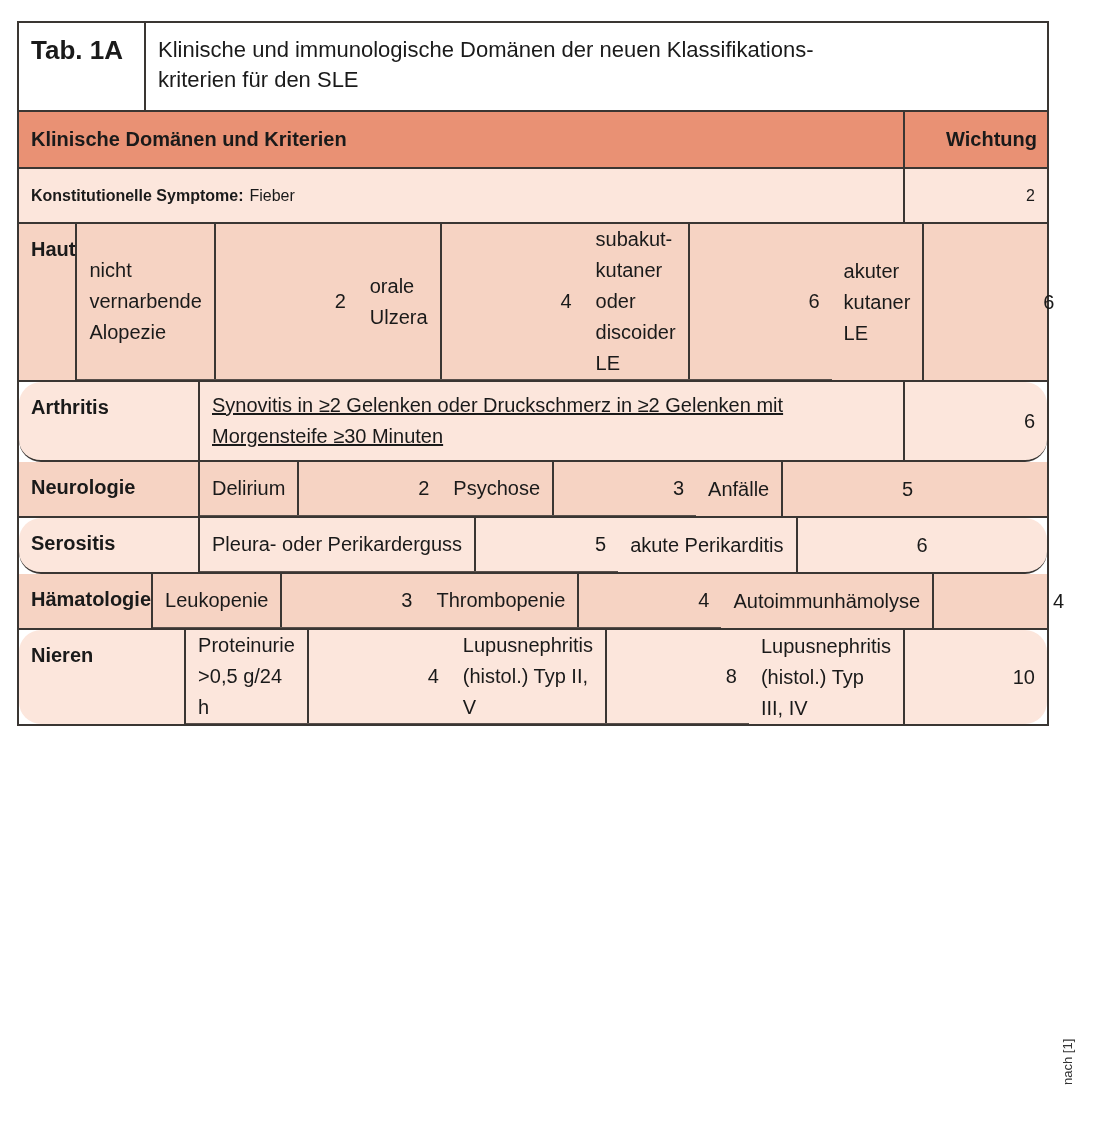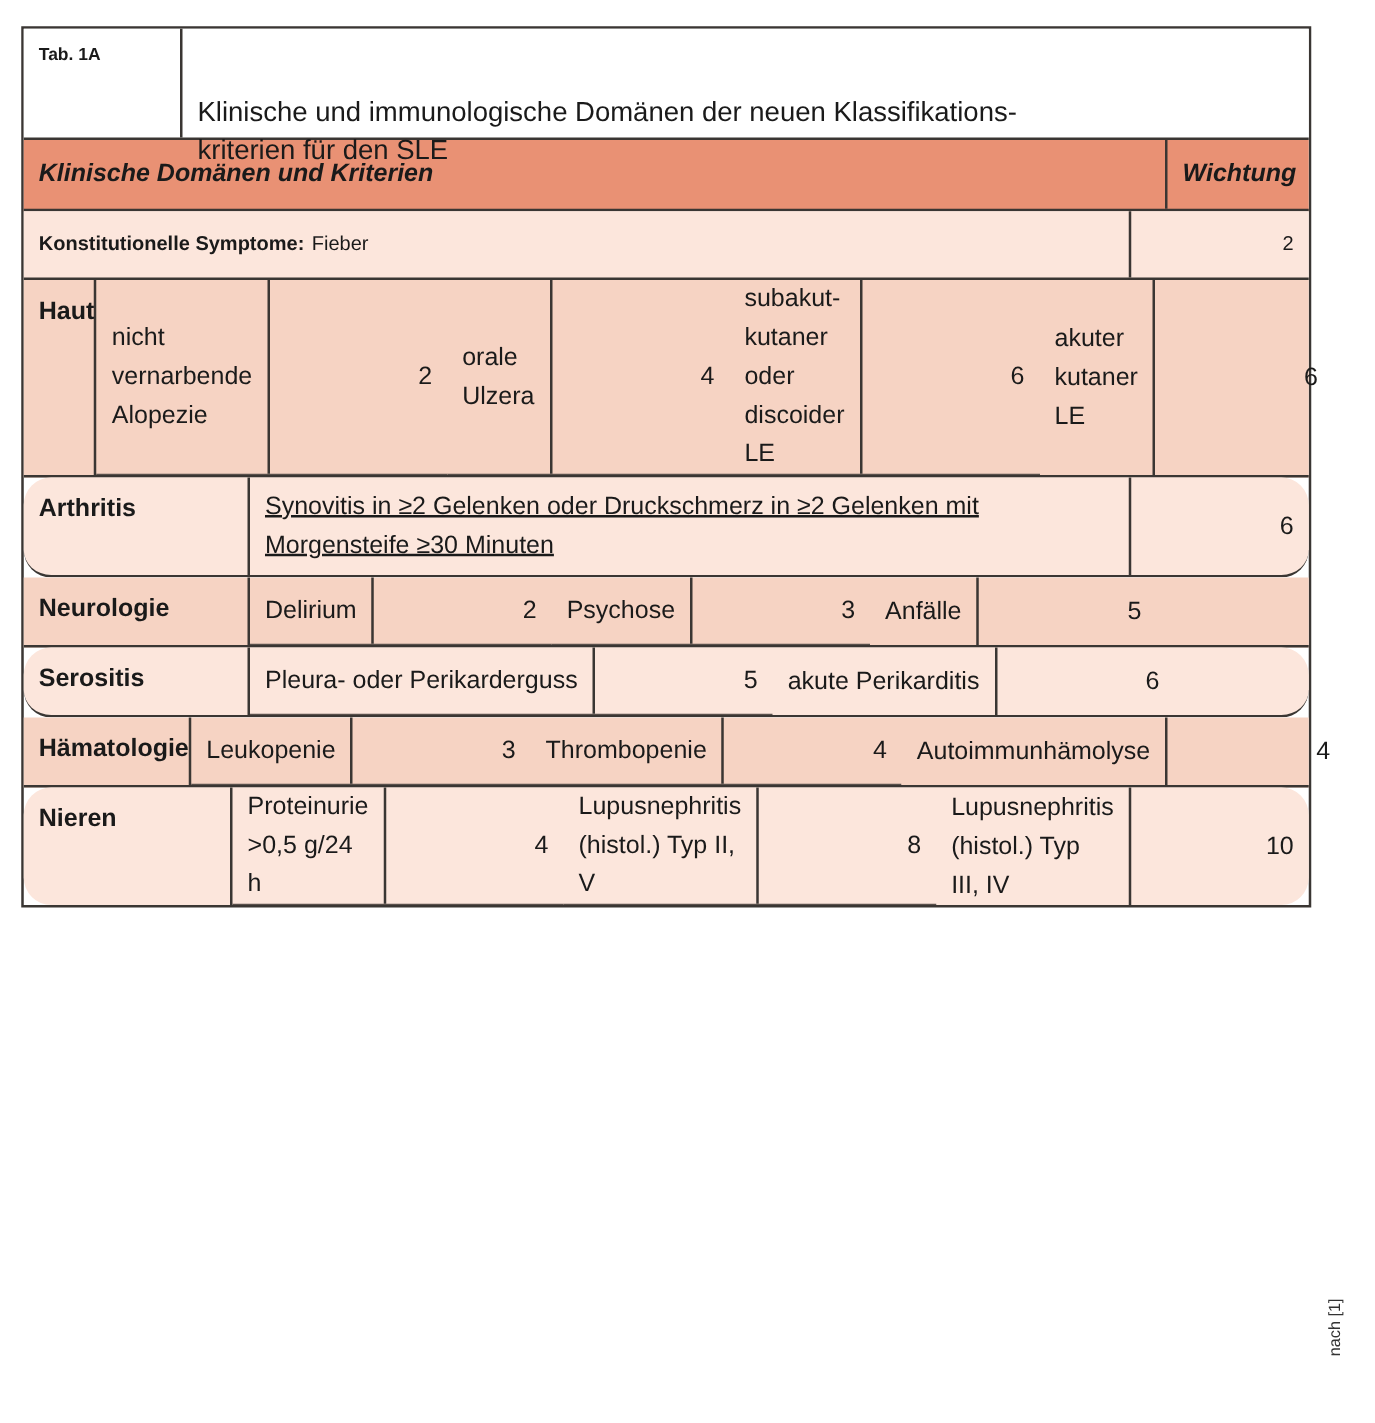--- a/index.html
+++ b/index.html
@@ -1,23 +1,23 @@
 <!DOCTYPE html>
 <html><head>
 <meta charset="utf-8">
 <style>
   html, body { margin: 0; padding: 0; background: #ffffff; }
   body { width: 1100px; height: 1138px; position: relative; font-family: "Liberation Sans", sans-serif; color: #1a1a1a; }
   .tbl { position: absolute; left: 17px; top: 21px; width: 1032px; border: 2px solid #3a3633; box-sizing: border-box; }
   .title-row { display: flex; height: 87px; border-bottom: 2px solid #3a3633; background: #fff; }
-  .title-tag { width: 127px; box-sizing: border-box; border-right: 2px solid #3a3633; padding: 12px 0 0 12px; font-weight: bold; font-size: 14px; }
-  .title-text { flex: 1; padding: 12px 0 13px 12px; font-size: 22px; line-height: 30px; margin-top: 40px; }
-  .hdr { display: flex; height: 55px; background: #E99174; border-bottom: 2px solid #3a3633; font-weight: bold; font-size: 20px; font-style: italic; }
+  .title-tag { width: 127px; box-sizing: border-box; border-right: 2px solid #3a3633; padding: 12px 0 0 12px; font-weight: bold; font-size: 26px; }
+  .title-text { flex: 1; padding: 12px 0 13px 12px; font-size: 22px; line-height: 30px; }
+  .hdr { display: flex; height: 55px; background: #E99174; border-bottom: 2px solid #3a3633; font-weight: bold; font-size: 20px; }
   .hdr .c1 { flex: 1; padding-left: 12px; display: flex; align-items: center; }
-  .hdr .c2 { width: 115px; box-sizing: border-box; border-left: 2px solid #3a3633; display: flex; align-items: center; justify-content: flex-end; padding-right: 10px; }
+  .hdr .c2 { width: 144px; box-sizing: border-box; border-left: 2px solid #3a3633; display: flex; align-items: center; justify-content: flex-end; padding-right: 10px; }
   .group { display: flex; border-bottom: 2px solid #3a3633; }
   .group:last-child { border-bottom: none; }
   .group.light { background: #FCE6DC; border-radius: 22px; }
   .group.dark { background: #F6D3C3; }
   .dom { width: 181px; box-sizing: border-box; border-right: 2px solid #3a3633; padding: 14px 0 0 12px; font-weight: bold; font-size: 20px; }
   .items { flex: 1; display: flex; }
   .item { display: flex; min-height: 53px; border-bottom: 1.5px solid #5a504b; font-size: 20px; }
   .item:last-child { border-bottom: none; }
   .item .crit { flex: 1; padding: 0 12px; display: flex; align-items: center; line-height: 31px; }
   .item .w { width: 144px; box-sizing: border-box; border-left: 2px solid #3a3633; display: flex; align-items: center; justify-content: flex-end; padding-right: 12px; }

